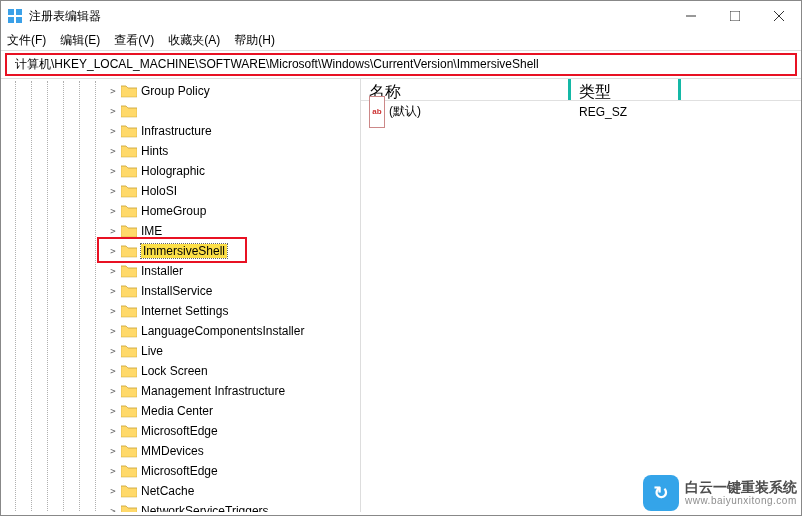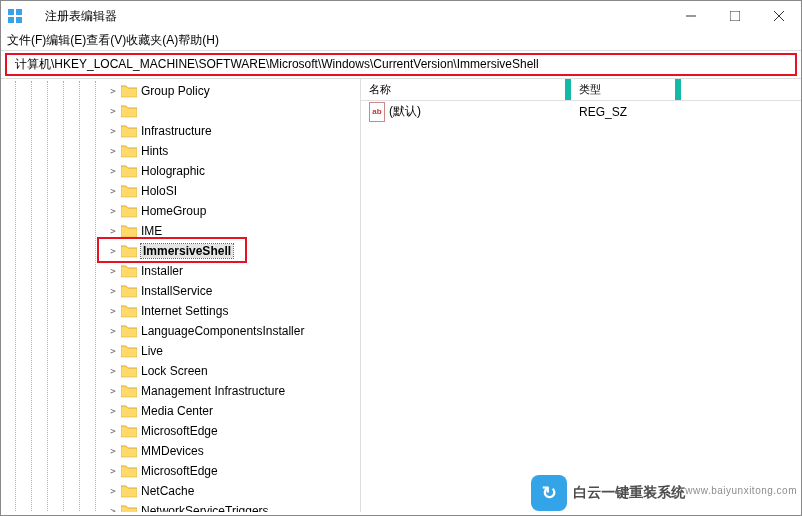--- a/index.html
+++ b/index.html
@@ -1,55 +1,55 @@
 <!DOCTYPE html>
 <html><head>
 <meta charset="utf-8">
 <style>
 * { margin: 0; padding: 0; box-sizing: border-box; font-family: "Microsoft YaHei", "Segoe UI", sans-serif; font-size: 12px; }
 body { background: #fff; width: 802px; height: 516px; overflow: hidden; position: relative; border: 1px solid #888; }
 
-.titlebar { height: 30px; display: flex; align-items: center; padding-left: 6px; background: #fff; gap: 16px; }
+.titlebar { height: 30px; display: flex; align-items: center; padding-left: 6px; background: #fff; }
 .titlebar .app-icon { width: 16px; height: 16px; margin-right: 6px; }
 .titlebar .title { flex: 1; font-size: 12px; }
 .win-controls { display: flex; }
 .win-btn { width: 44px; height: 30px; display: flex; align-items: center; justify-content: center; color: #333; }
 
-.menubar { height: 20px; display: flex; align-items: center; padding-left: 6px; border-bottom: 1px solid #ddd; }
+.menubar { height: 20px; display: flex; align-items: center; padding-left: 6px; gap: 14px; border-bottom: 1px solid #ddd; }
 .menu-item { font-size: 12px; }
 
 .addressbar-wrap { border: 2px solid #e81123; margin: 2px 4px 0 4px; padding: 2px 8px; }
 .addressbar { width: 100%; border: none; outline: none; font-size: 12px; background: transparent; }
 
 .main { display: flex; height: calc(100% - 30px - 20px - 26px - 4px); border-top: 1px solid #ddd; margin-top: 2px; }
 
 .tree-pane { width: 360px; border-right: 1px solid #ddd; overflow: hidden; position: relative; padding-top: 2px; }
 .tree-scroll { position: relative; }
 .guides { position: absolute; left: 0; top: 0; bottom: 0; width: 110px; z-index: 0; }
 .guides .vline { position: absolute; top: 0; bottom: 0; width: 0; border-left: 1px dotted #b0b0b0; }
 
 .tree { position: relative; z-index: 1; }
 .tree-row { display: flex; align-items: center; height: 20px; padding-left: 106px; white-space: nowrap; }
 .tree-row .expander { width: 12px; height: 12px; margin-right: 2px; display: flex; align-items: center; justify-content: center; color: #666; font-size: 9px; font-family: monospace; }
 .folder-icon { width: 16px; height: 14px; margin-right: 4px; }
 .tree-row .label { font-size: 12px; }
-.tree-row.selected .label { background: #e5e5e5; outline: 1px dotted #666; padding: 0 2px; font-weight: bold; }
+.tree-row.selected .label { background: #fde047; outline: 1px dotted #666; padding: 0 2px; }
 .highlight-box { position: absolute; border: 2px solid #e81123; pointer-events: none; z-index: 2; }
 
 .list-pane { flex: 1; position: relative; }
 .list-header { display: flex; height: 22px; border-bottom: 1px solid #e0e0e0; }
-.list-col { padding: 3px 8px; border-right: 6px solid #14b8a6; font-size: 11px; }
+.list-col { padding: 3px 8px; border-right: 3px solid #14b8a6; font-size: 16px; }
 .list-body { padding: 2px 0; }
 .list-row { display: flex; align-items: center; height: 18px; }
 .list-cell { padding: 0 8px; font-size: 12px; display: flex; align-items: center; }
-.val-icon { width: 16px; height: 20px; margin-right: 4px; border: 1px solid #c88; background: #fff; display: inline-flex; align-items: center; justify-content: center; font-size: 8px; color: #c33; font-weight: bold; }
+.val-icon { width: 16px; height: 32px; margin-right: 4px; border: 1px solid #c88; background: #fff; display: inline-flex; align-items: center; justify-content: center; font-size: 8px; color: #c33; font-weight: bold; }
 
 .watermark { position: absolute; right: 4px; bottom: 4px; display: flex; align-items: center; gap: 6px; z-index: 50; opacity: .95; }
 .wm-badge { width: 36px; height: 36px; border-radius: 8px; background: #2aa0e8; display: flex; align-items: center; justify-content: center; color: #fff; font-weight: bold; font-size: 18px; }
-.wm-text { display: flex; flex-direction: row; line-height: 1.1; }
+.wm-text { display: flex; flex-direction: column; line-height: 1.1; }
 .wm-text .t1 { font-size: 14px; font-weight: bold; color: #444; }
 .wm-text .t2 { font-size: 10px; color: #888; letter-spacing: .5px; }
 </style>
 </head>
 <body>
 
 <div class="titlebar">
   <span class="app-icon">
     <svg width="16" height="16">
         <rect x="1" y="1" width="6" height="6" fill="#3aa0e8"></rect>

